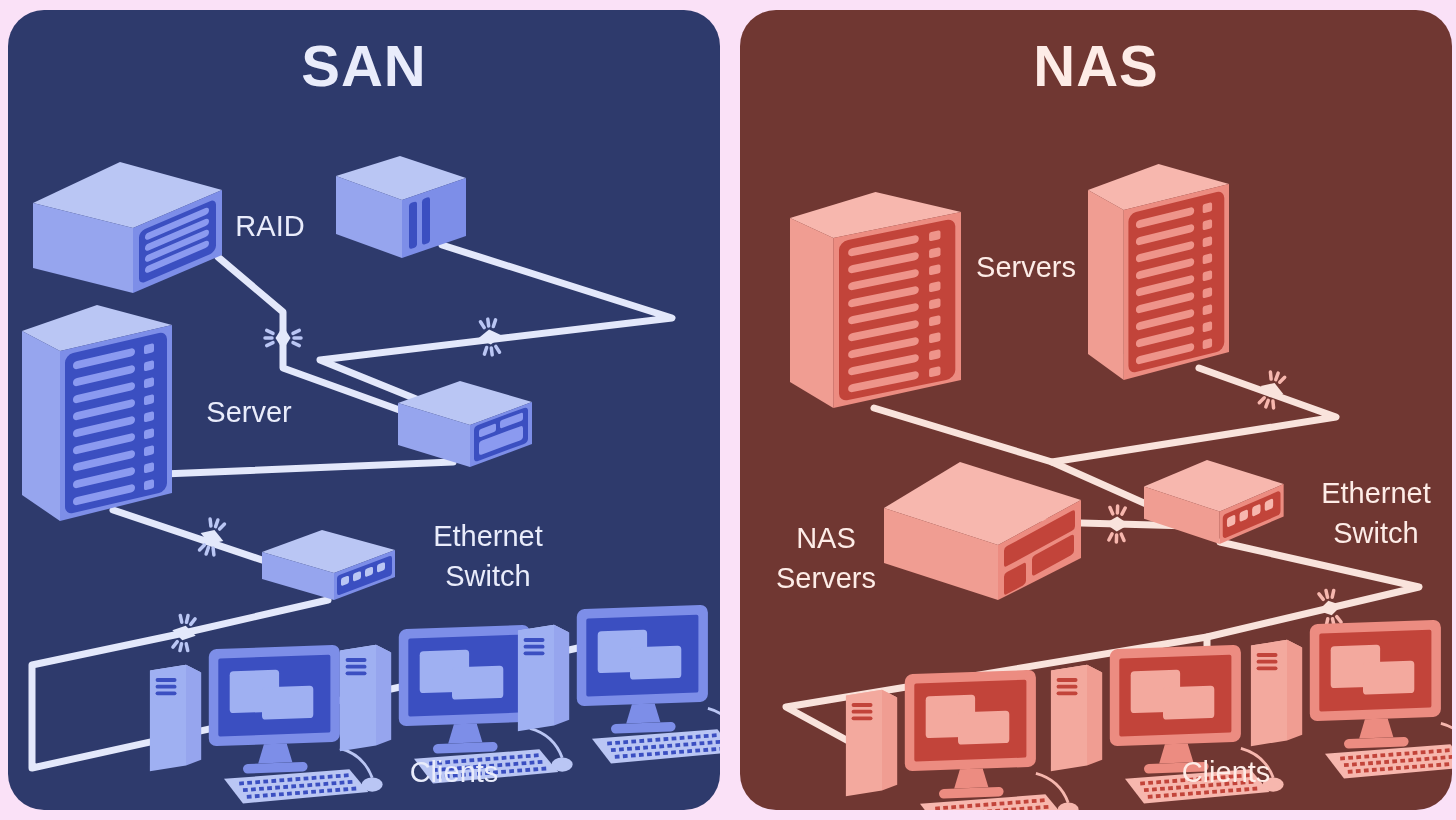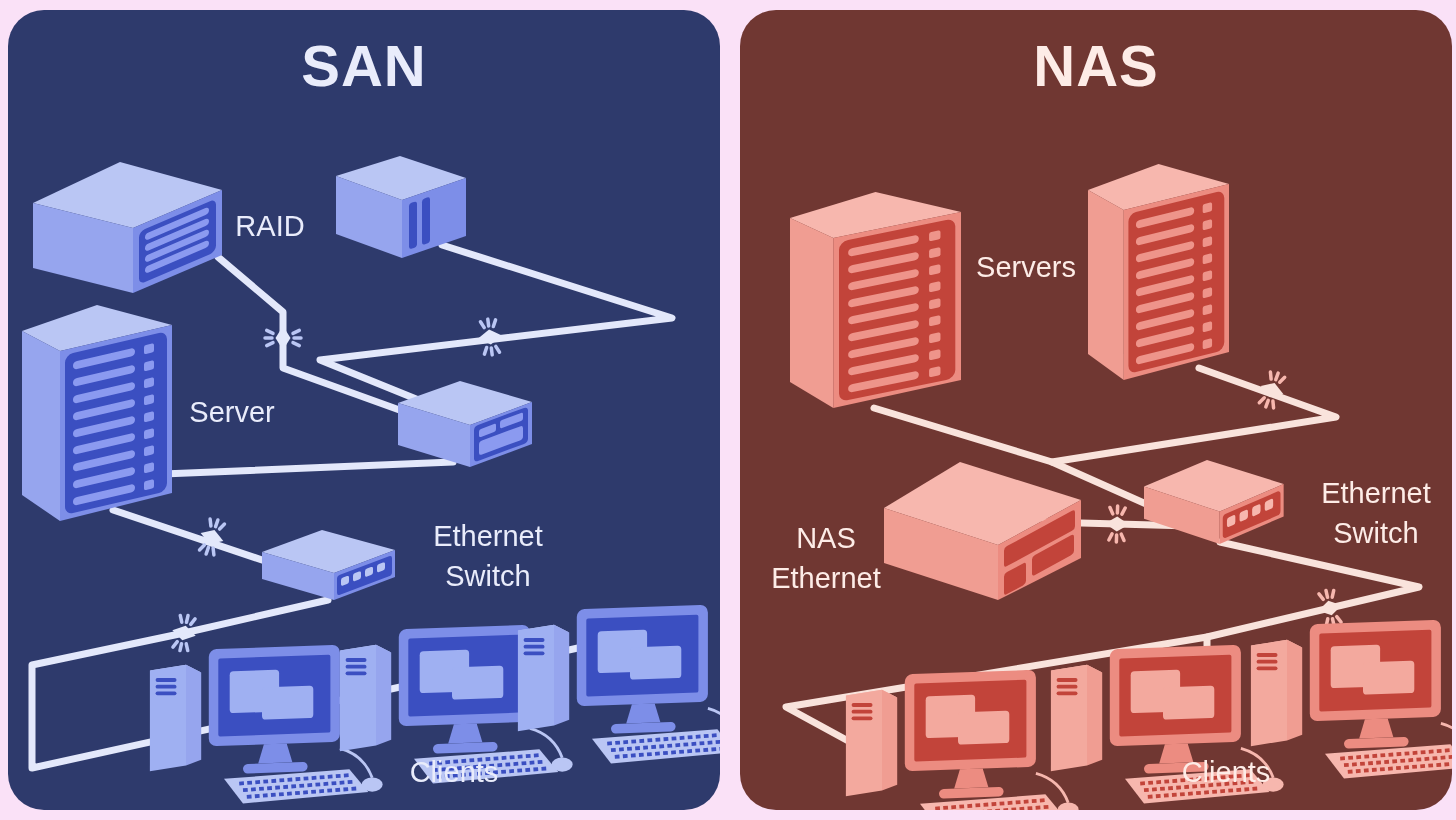--- a/index.html
+++ b/index.html
@@ -181,21 +181,21 @@
     </g>
 
     <use href="#tpl-switch" transform="translate(254,520)"></use>
 
     <use href="#tpl-client" transform="translate(140,632) scale(0.95)"></use>
     <use href="#tpl-client" transform="translate(330,612) scale(0.95)"></use>
     <use href="#tpl-client" transform="translate(508,592) scale(0.95)"></use>
   </svg>
 
   <div class="label" style="left:262px;top:216px;">RAID</div>
-  <div class="label" style="left:224px;top:402px;text-align:center;">Server</div>
+  <div class="label" style="left:241px;top:402px;text-align:center;">Server</div>
   <div class="label wrap" style="left:480px;top:546px;width:150px;">Ethernet Switch</div>
   <div class="label" style="left:446px;top:762px;">Clients</div>
 </div>
 
 <div class="panel nas" style="--panel-bg: #703732; --text: #fdece7; --line: #f9e3dc; --device-light: #f7b7ae; --device-side: #f09d92; --device-mid: #ec8c81; --device-dark: #c2443a; --stripe: #ee948a; --window: #f3a99e;">
   <div class="panel-title">NAS</div>
 
   <svg width="712" height="800" viewBox="0 0 712 800">
 
     <g>
@@ -225,16 +225,16 @@
     </g>
 
     <use href="#tpl-switch" transform="translate(404,450) scale(1.05,1.2)"></use>
 
     <use href="#tpl-client" transform="translate(104,657) scale(0.95)"></use>
     <use href="#tpl-client" transform="translate(309,632) scale(0.95)"></use>
     <use href="#tpl-client" transform="translate(509,607) scale(0.95)"></use>
   </svg>
 
   <div class="label" style="left:286px;top:257px;">Servers</div>
-  <div class="label wrap" style="left:86px;top:548px;width:130px;">NAS Ethernet</div>
+  <div class="label wrap" style="left:86px;top:548px;width:130px;">NAS Servers</div>
   <div class="label wrap" style="left:636px;top:503px;width:150px;">Ethernet Switch</div>
   <div class="label" style="left:486px;top:762px;">Clients</div>
 </div>
 
 </body></html>

